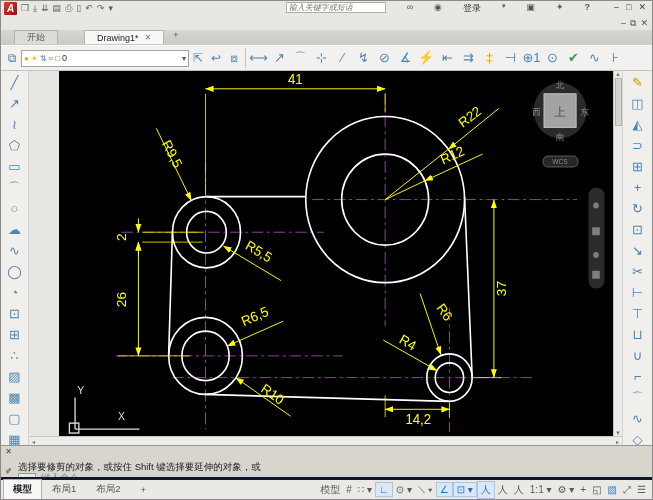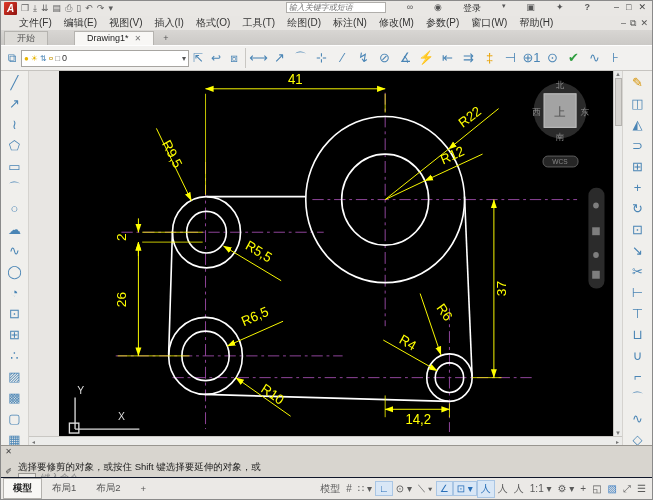--- a/index.html
+++ b/index.html
@@ -14,21 +14,21 @@
   .title-center{position:absolute;left:180px;width:240px;text-align:center;color:#8f8f8f;font-size:9px;pointer-events:none;}
   .tb-right{margin-left:auto;display:flex;gap:21px;color:#555;}
   .searchbox{width:100px;height:11px;border:1px solid #b0aeab;background:#fff;font-size:8px;font-style:italic;color:#999;padding:0 2px;}
   .winbtns{display:flex;gap:1px;color:#444;font-size:9px;}
   .winbtns span{padding:0 3px;}
   
   .menubar{height:14px;display:flex;align-items:center;font-size:10px;color:#333;padding-left:12px;flex:0 0 14px;}
   .menu-item{padding:0 6px;cursor:default;}
   .menubar .docbtns{margin-left:auto;color:#555;font-size:9px;padding-right:4px;display:flex;gap:4px;}
   
-  .filetabs{height:15px;background:linear-gradient(#d8d6d3,#cbc9c6);display:flex;align-items:center;padding-left:3px;font-size:9px;flex:0 0 15px;}
+  .filetabs{height:15px;background:linear-gradient(#d8d6d3,#cbc9c6);display:flex;align-items:flex-start;padding-left:13px;font-size:9px;flex:0 0 15px;}
   .ftab{padding:1px 12px;background:#dddbd7;color:#555;border:1px solid #b5b3af;border-bottom:none;margin-right:2px;display:flex;gap:6px;align-items:center;height:14px;}
   .ftab.active{background:#f8f7f5;color:#222;margin-left:24px;}
   .ftab .x{color:#777;font-size:8px;}
   .ftab-add{margin-left:3px;color:#555;font-size:9px;padding:0 4px;}
   
   .toolbar{height:26px;background:#f2f1ef;border-top:1px solid #fdfdfd;border-bottom:1px solid #c6c4c0;display:flex;align-items:center;padding:0 2px;flex:0 0 26px;}
   .tbtn{width:18px;height:22px;text-align:center;line-height:22px;font-size:12px;color:#4a85b5;}
   .layerbox{width:168px;height:17px;border:1px solid #a7a5a1;background:#fff;display:flex;align-items:center;font-size:9px;padding:0 2px;gap:2px;color:#333;}
   .layerbox .flex{flex:1;}
   .layerbox .caret{color:#555;font-size:8px;}
@@ -50,21 +50,21 @@
   .hscroll{height:9px;background:#ececea;border-top:1px solid #c9c7c3;display:flex;align-items:center;justify-content:space-between;font-size:6px;color:#777;padding:0 3px;}
   
   .cmdline{height:32px;background:#d8d5cf;border-top:1px solid #98958f;display:flex;font-size:9.5px;color:#1c1c1c;flex:0 0 32px;}
   .cmd-left{width:15px;display:flex;flex-direction:column;justify-content:space-between;align-items:center;padding:1px 0;color:#444;font-size:8px;}
   .cmd-main{flex:1;display:flex;flex-direction:column;justify-content:space-between;padding:16px 2px 2px 2px;}
   .cmd-line{line-height:10px;white-space:nowrap;}
   .cmd-input{display:flex;align-items:center;gap:4px;color:#8a8a8a;}
   .cmd-input .ph{font-style:italic;}
   .cmd-input .ic{color:#444;font-size:8px;border:1px solid #9a9894;background:#e9e7e3;padding:0 2px;}
   
-  .statusbar{height:22px;background:#ebe9e6;border-top:1px solid #0f172a;display:flex;align-items:center;font-size:9.5px;flex:0 0 22px;}
+  .statusbar{height:22px;background:#ebe9e6;border-top:3px solid #0f172a;display:flex;align-items:center;font-size:9.5px;flex:0 0 22px;}
   .ltabs{display:flex;align-items:center;padding-left:2px;height:100%;}
   .ltab{padding:3px 9px;color:#555;border:1px solid transparent;}
   .ltab.active{background:#f8f7f5;border-color:#b3b1ad;font-weight:bold;color:#222;}
   .sicons{margin-left:auto;display:flex;align-items:center;padding-right:3px;color:#5a5a5a;font-size:10px;}
   .sicon{padding:1px 3px;white-space:nowrap;}
   .sicon.active{color:#2a70b8;background:#d9e7f6;border:1px solid #aac6e4;}
 </style>
 </head>
 <body>
 
@@ -94,34 +94,20 @@
       <span style="font-weight:bold;">?</span>
       <span class="winbtns">
         <span>–</span>
         <span>□</span>
         <span>✕</span>
       </span>
     </div>
   </div>
 
   <div class="menubar">
-    <div style="display:flex;">
-        <span class="menu-item">文件(F)</span>
-        <span class="menu-item">编辑(E)</span>
-        <span class="menu-item">视图(V)</span>
-        <span class="menu-item">插入(I)</span>
-        <span class="menu-item">格式(O)</span>
-        <span class="menu-item">工具(T)</span>
-        <span class="menu-item">绘图(D)</span>
-        <span class="menu-item">标注(N)</span>
-        <span class="menu-item">修改(M)</span>
-        <span class="menu-item">参数(P)</span>
-        <span class="menu-item">窗口(W)</span>
-        <span class="menu-item">帮助(H)</span>
-      </div>
     <span class="docbtns">
       <span>–</span>
       <span>⧉</span>
       <span>✕</span>
     </span>
   </div>
 
   <div class="filetabs">
     <div class="ftab">
         <span>开始</span>

